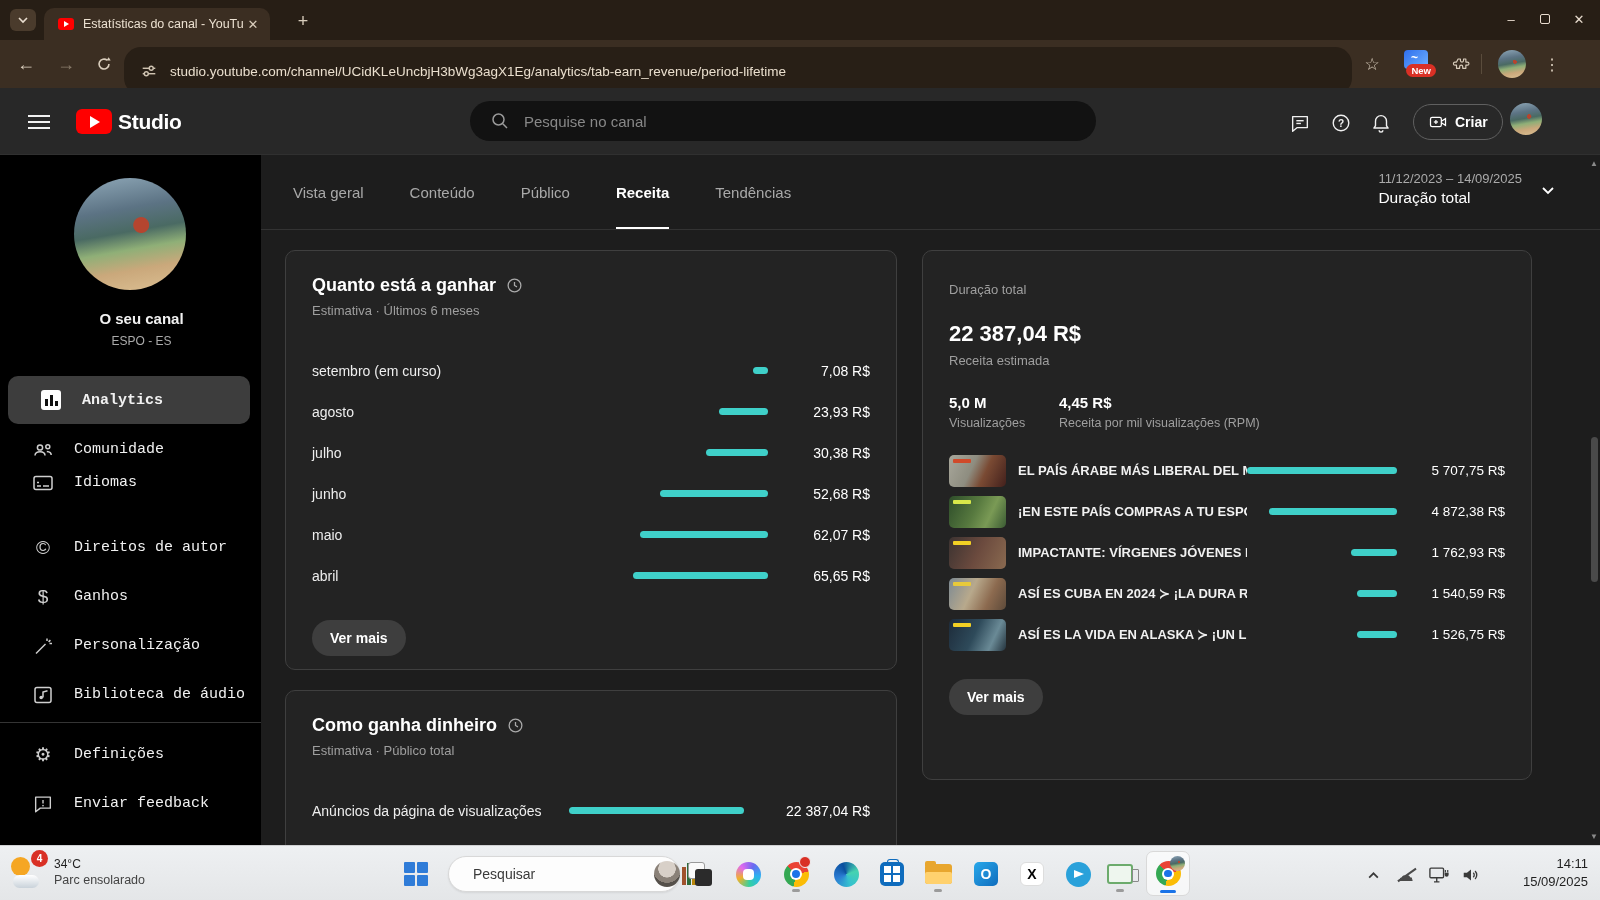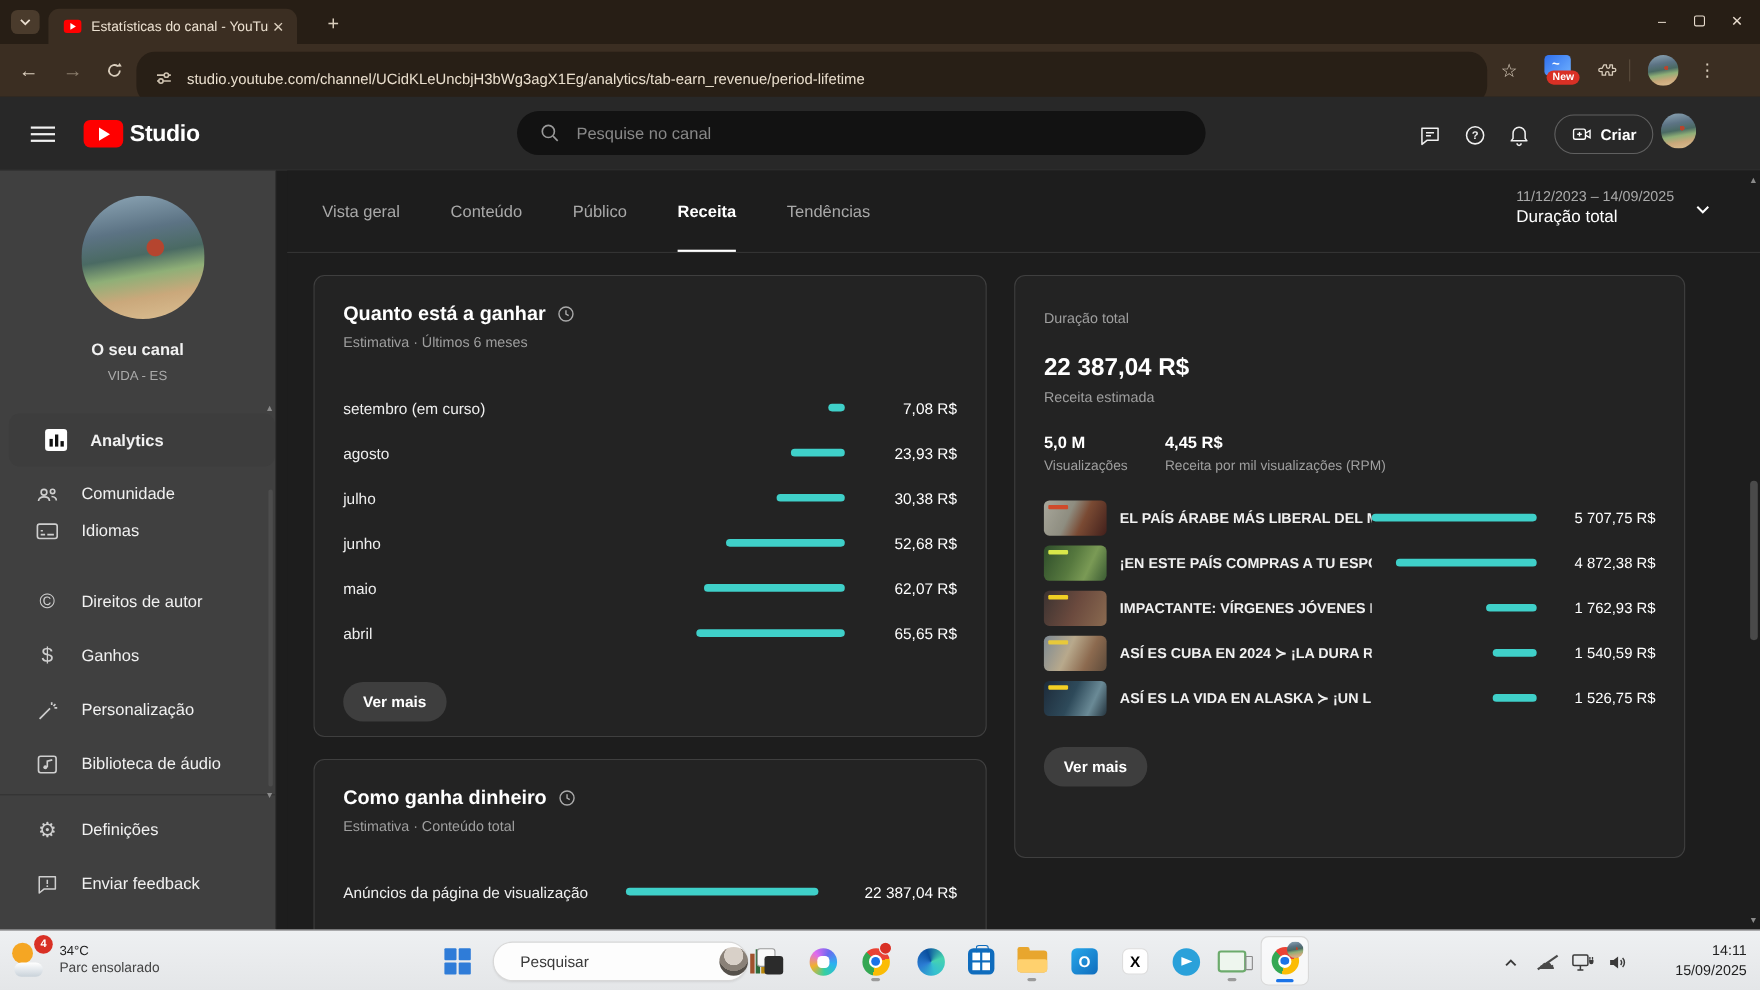--- a/index.html
+++ b/index.html
@@ -56,29 +56,29 @@
     border-radius:20px; display:flex; align-items:center; padding:0 20px; }
   #studio-search input { flex:1; margin-left:14px; background:transparent; border:none; outline:none;
     color:#eee; font-size:15px; font-family:"Liberation Sans",sans-serif; }
   #studio-search input::placeholder { color:#888; }
   .hdr-ico { position:absolute; top:23px; width:24px; height:24px; display:flex; align-items:center; justify-content:center; } 
   #create-btn { position:absolute; left:1413px; top:16px; height:36px; border:1px solid #606060; border-radius:18px;
     display:flex; align-items:center; gap:7px; padding:0 14px; color:#fff; font-size:14px; font-weight:bold; background:transparent; }
   #header-avatar { position:absolute; left:1510px; top:15px; width:32px; height:32px; }
 
   
-  #sidebar { position:absolute; top:155px; left:0; bottom:55px; width:251px; background:#404040;
+  #sidebar { position:absolute; top:155px; left:0; bottom:55px; width:284px; background:#000000;
     border-right:1px solid #303030; }
   #channel-avatar { position:absolute; left:74px; top:23px; width:112px; height:112px; }
   #channel-name { position:absolute; top:155px; width:100%; text-align:center; font-size:15px; font-weight:bold; }
   #channel-handle { position:absolute; top:179px; width:100%; text-align:center; font-size:12px; color:#aaa; }
   .side-item { position:absolute; left:0; width:100%; height:49px; display:flex; align-items:center; padding-left:30px; }
   .side-item.sel { left:8px; width:242px; background:#3d3d3d; border-radius:10px; height:48px; }
   .s-ico { width:26px; height:26px; display:flex; align-items:center; justify-content:center; color:#cfcfcf; flex:none; }
-  .s-lbl { margin-left:18px; font-size:15px; color:#f1f1f1; }
+  .s-lbl { margin-left:18px; font-size:15px; color:#f1f1f1;font-family:Liberation Mono, monospace; }
   .analytics-ico { width:20px; height:20px; background:#fff; border-radius:3px; display:flex; align-items:flex-end;
     justify-content:center; gap:2px; padding-bottom:4px; }
   .analytics-ico i { width:3px; background:#111; display:block; }
   .glyph { font-size:19px; color:#cfcfcf; }
   #side-divider { position:absolute; top:567px; left:0; width:100%; border-top:1px solid #343434; }
   #side-scroll-thumb { position:absolute; right:2px; top:290px; width:4px; height:270px; background:#4d4d4d; border-radius:2px; }
   .tri { position:absolute; right:0px; font-size:8px; color:#8a8a8a; }
 
   
   #main { position:absolute; top:155px; left:261px; right:0; bottom:55px; background:#1d1d1d; overflow:hidden; }
@@ -313,21 +313,21 @@
         <line x1="7" y1="12" x2="12" y2="12"></line>
     </svg>
     <span>Criar</span>
   </div>
   <div id="header-avatar" class="avatar-art"></div>
 </div>
 
 <div id="sidebar">
   <div id="channel-avatar" class="avatar-art"></div>
   <div id="channel-name">O seu canal</div>
-  <div id="channel-handle">VIDA - ES</div>
+  <div id="channel-handle">ESPO - ES</div>
 
   <div class="side-item sel" style="top:221px;">
     <span class="s-ico">
       <span class="analytics-ico">
           <i style="height:7px;"></i>
           <i style="height:11px;"></i>
           <i style="height:5px;"></i>
         </span>
     </span>
     <span class="s-lbl" style="font-weight:bold;">Analytics</span>
@@ -487,24 +487,24 @@
   </div>
 
   <div class="card" id="card-monetization">
     <div class="card-title">
       <span>Como ganha dinheiro</span>
       <svg width="17" height="17" viewBox="0 0 24 24">
         <circle cx="12" cy="12" r="9" fill="none" stroke="#aaa" stroke-width="1.8"></circle>
         <path d="M12 7v5l3.5 2" fill="none" stroke="#aaa" stroke-width="1.8"></path>
       </svg>
     </div>
-    <div class="card-sub">Estimativa · Conteúdo total</div>
+    <div class="card-sub">Estimativa · Público total</div>
     <div class="rows">
       <div class="brow">
-        <span class="lbl">Anúncios da página de visualização</span>
+        <span class="lbl">Anúncios da página de visualizações</span>
         <span class="bar-wrap m-barwrap">
             <span class="bar" style="width: 100%;"></span>
           </span>
         <span class="val m-val">22 387,04 R$</span>
       </div>
     </div>
   </div>
 
   <div class="card" id="card-video">
     <div class="card-sub">Duração total</div>

